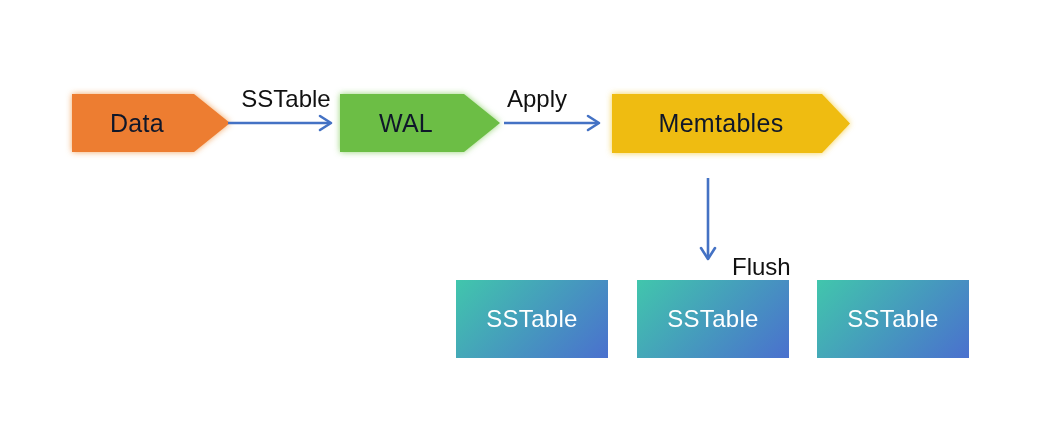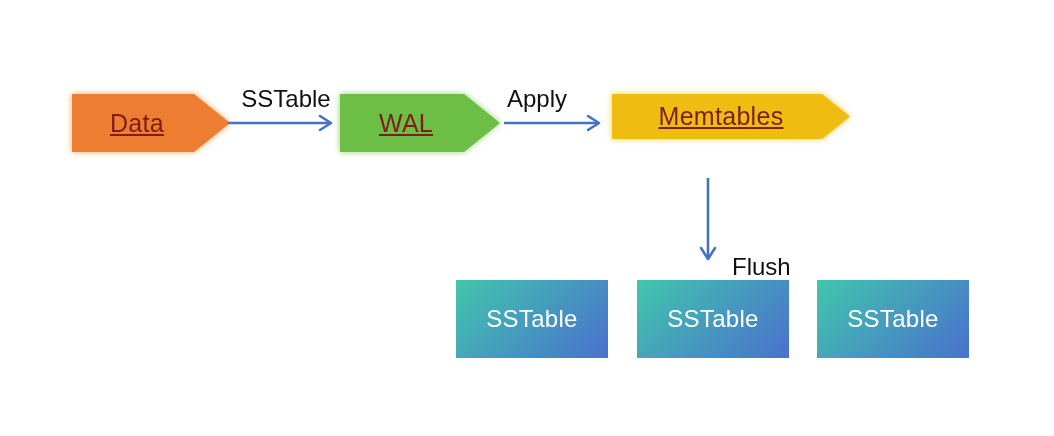--- a/index.html
+++ b/index.html
@@ -25,27 +25,26 @@
   .glow-green{filter:drop-shadow(0 0 3px rgba(130,205,90,.85));}
   .glow-gold{filter:drop-shadow(0 0 3px rgba(243,200,45,.85));}
   
   .chev{
     display:flex;align-items:center;justify-content:center;
     width:100%;height:100%;
     clip-path:polygon(0 0, calc(100% - var(--tip)) 0, 100% 50%, calc(100% - var(--tip)) 100%, 0 100%);
     padding-right:calc(var(--tip) - 8px);
   }
   .chev-label{
-    color:#7f1d1d;font-size:25px;letter-spacing:.3px;line-height:1;
+    color:#0f172a;font-size:25px;letter-spacing:.3px;line-height:1;
     white-space:nowrap;
-    text-decoration:underline;
   }
   .pos-data{left:72px;top:94px;width:158px;height:58px;}
   .pos-wal{left:340px;top:94px;width:160px;height:58px;}
-  .pos-mem{left:612px;top:94px;width:238px;height:45px;text-align:right;}
+  .pos-mem{left:612px;top:94px;width:238px;height:59px;text-align:right;}
   .chev-orange{background:var(--orange);--tip:36px;}
   .chev-green{background:var(--green);--tip:36px;}
   .chev-gold{background:var(--gold);--tip:28px;}
   
   .arrow{position:absolute;overflow:visible;}
   
   .edge-label{
     position:absolute;
     color:var(--ink);font-size:24px;line-height:1.1;
     white-space:nowrap;

